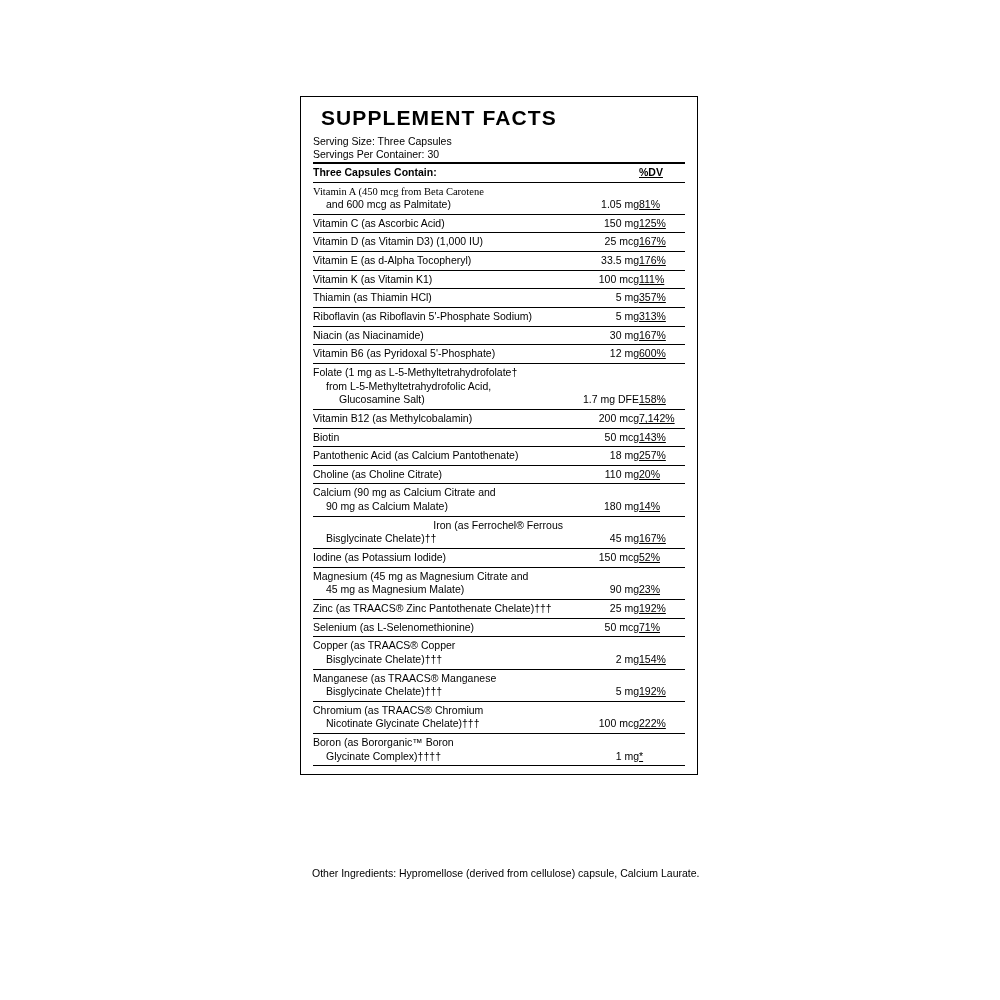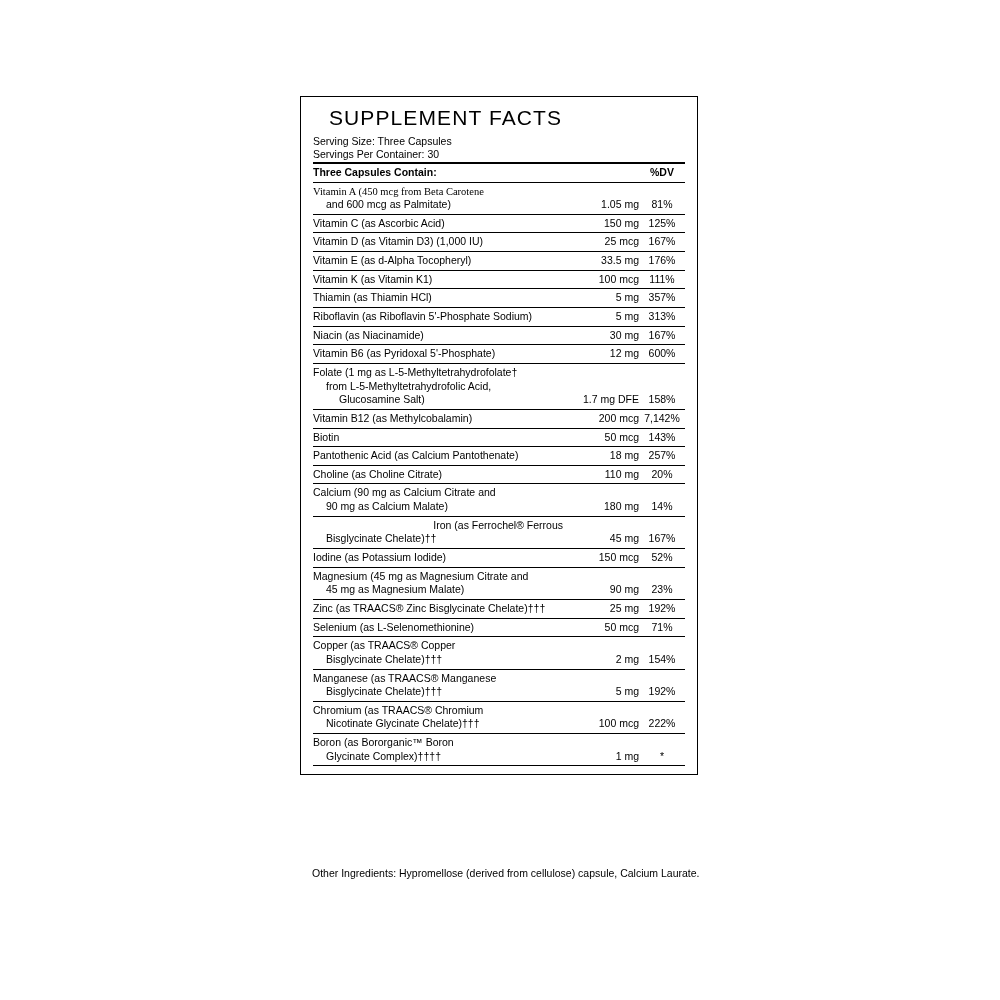--- a/index.html
+++ b/index.html
@@ -19,22 +19,22 @@
     border: 1.5px solid #000;
     box-sizing: border-box;
     background: #fff;
   }
   .inner {
     padding: 10px 12px 8px 12px;
   }
   .title {
     font-size: 21px;
     letter-spacing: 1.1px;
-    font-weight: 400;
-    margin: 0 0 6px 16px;
+    font-weight: 700;
+    margin: 0 0 6px 8px;
     line-height: 1.05;
   }
   .serving {
     font-size: 10.5px;
     line-height: 1.28;
   }
   table.facts {
     width: 100%;
     border-collapse: collapse;
     font-size: 10.5px;
@@ -47,21 +47,21 @@
   }
   tr.header td {
     font-weight: bold;
     border-top: 2.2px solid #000;
     border-bottom: 0.8px solid #000;
     padding-top: 2px;
     padding-bottom: 2px;
   }
   td.nutrient { text-align: left; padding-right: 6px; }
   td.amount { text-align: right; width: 76px; white-space: nowrap; padding-right: 8px;}
-  td.dv { text-align: center; width: 46px; white-space: nowrap; }
+  td.dv { text-align: left; width: 46px; white-space: nowrap; text-decoration: underline; }
   .indent1 { display: block; padding-left: 13px; }
   .indent2 { display: block; padding-left: 26px; }
   .boron-sep td { border-top: 0.8px solid #000; }
   .footnote {
     font-size: 10.5px;
     padding: 7px 0 2px 12px;
   }
   .other {
     position: absolute;
     left: 312px;
@@ -214,21 +214,21 @@
           <tr>
             <td class="nutrient">
               <span class="" style="display: block;">Magnesium (45 mg as Magnesium Citrate and</span>
               <span class="indent1">45 mg as Magnesium Malate)</span>
             </td>
             <td class="amount">90 mg</td>
             <td class="dv">23%</td>
           </tr>
           <tr>
             <td class="nutrient">
-              <span class="" style="display: block;">Zinc (as TRAACS® Zinc Bisglycinate Chelate)†††</span>
+              <span class="" style="display: block;">Zinc (as TRAACS® Zinc Pantothenate Chelate)†††</span>
             </td>
             <td class="amount">25 mg</td>
             <td class="dv">192%</td>
           </tr>
           <tr>
             <td class="nutrient">
               <span class="" style="display: block;">Selenium (as L-Selenomethionine)</span>
             </td>
             <td class="amount">50 mcg</td>
             <td class="dv">71%</td>

